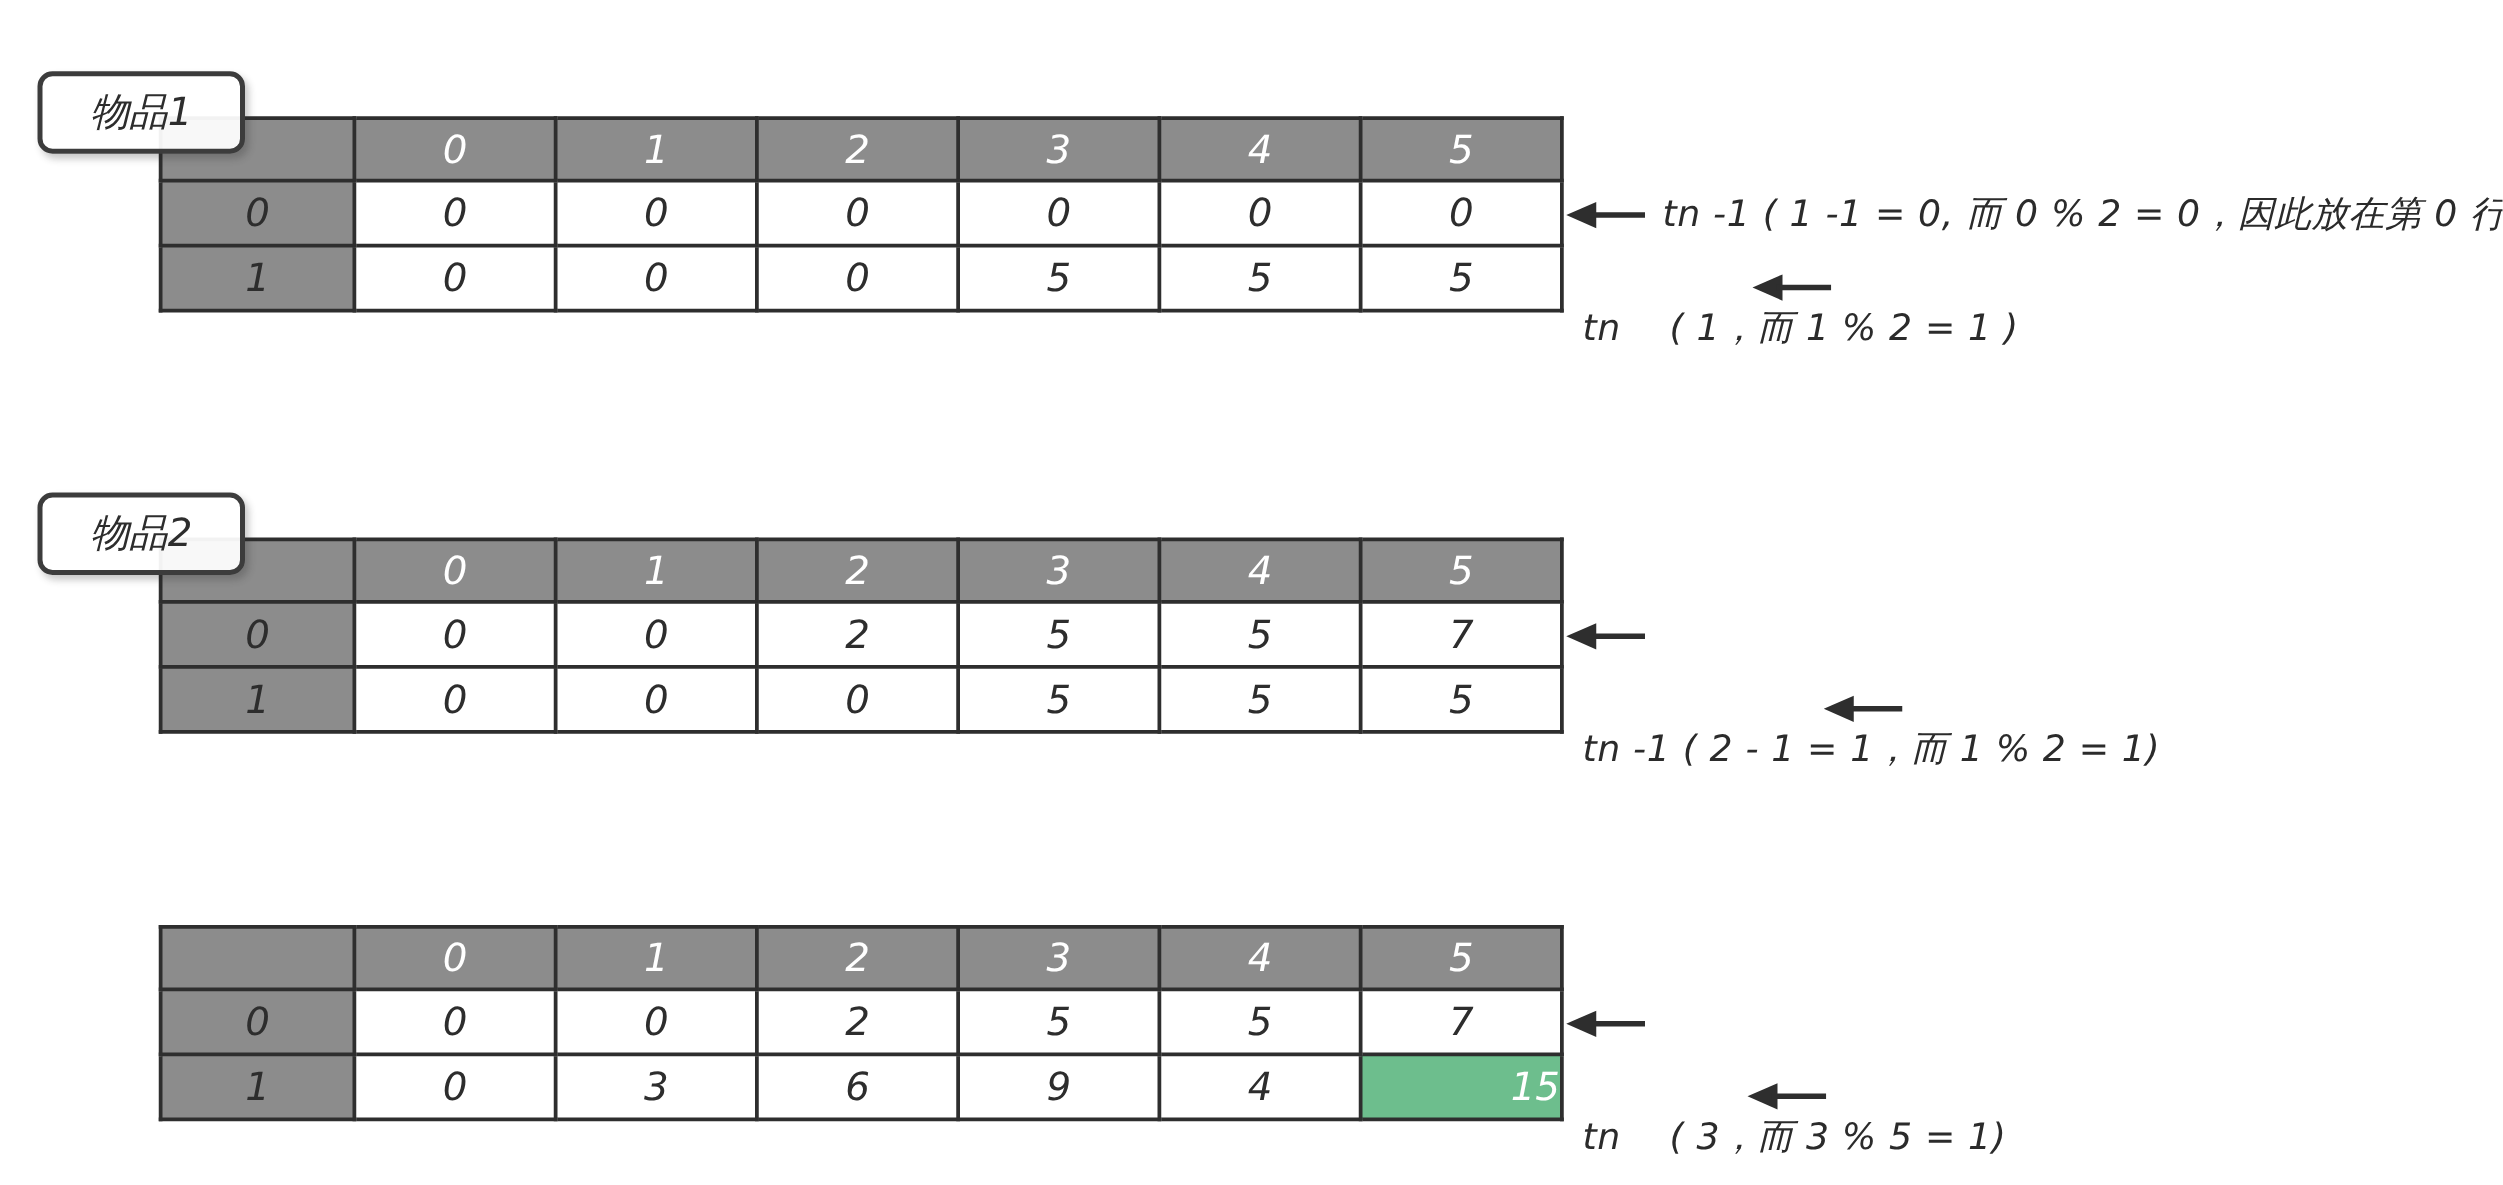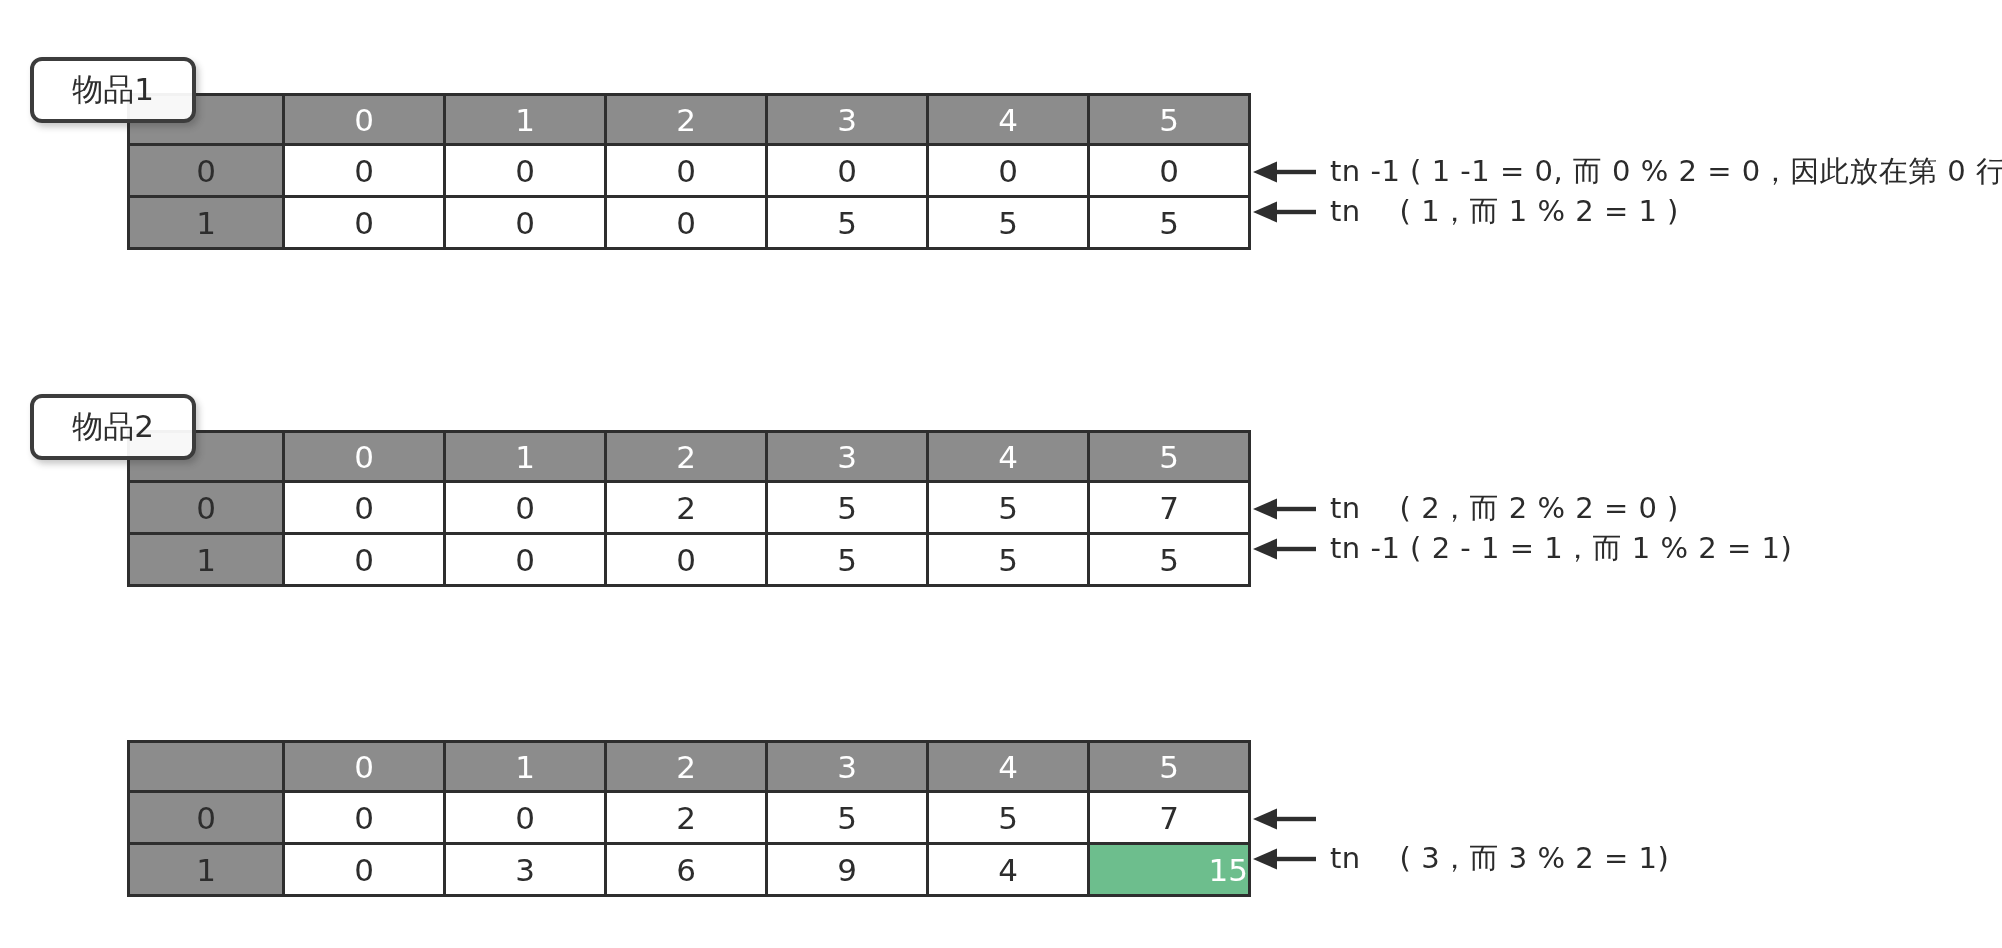--- a/index.html
+++ b/index.html
@@ -16,20 +16,21 @@
   }
   .diagram-root {
     position: absolute;
     inset: 0;
   }
   .item-block {
     position: absolute;
     left: 0;
     width: 2002px;
     height: 250px;
+    font-style: italic;
   }
   .item-block.block-0 { top: 57px; }
   .item-block.block-1 { top: 394px; }
   .item-block.block-2 { top: 704px; }
 
   .label-box {
     position: absolute;
     left: 30px;
     top: 0;
     width: 158px;
@@ -78,21 +79,21 @@
   }
   .annotation {
     position: absolute;
     left: 0;
     height: 40px;
     display: flex;
     align-items: center;
     white-space: pre;
   }
   .annotation.row-0 { top: 59px; }   
-  .annotation.row-1 { top: 99px; }  
+  .annotation.row-1 { top: 124px; flex-direction: column; }  
   .arrow-icon { flex: 0 0 auto; display: block; }
   .ann-text {
     margin-left: 14px;
     font-size: 29px;
     color: #2b2b2b;
     letter-spacing: 0.5px;
     white-space: pre;
   }
 </style>
 </head>
@@ -182,21 +183,21 @@
             <td class="cell">5</td>
             <td class="cell">5</td>
             <td class="cell">5</td>
           </tr>
         </tbody>
     </table>
     <div class="annotations">
         <div class="annotation row-0"><svg width="64" height="26" viewBox="0 0 64 26" class="arrow-icon">
             <path d="M1 13 L25 2.5 L25 23.5 Z" fill="#2e2e2e"></path>
             <rect x="20" y="10.8" width="44" height="4.4" fill="#2e2e2e"></rect>
-          </svg><span class="ann-text">tn    ( 2，而 2 % 2 = 0 )</span></div>
+          </svg></div>
         <div class="annotation row-1"><svg width="64" height="26" viewBox="0 0 64 26" class="arrow-icon">
             <path d="M1 13 L25 2.5 L25 23.5 Z" fill="#2e2e2e"></path>
             <rect x="20" y="10.8" width="44" height="4.4" fill="#2e2e2e"></rect>
           </svg><span class="ann-text">tn -1 ( 2 - 1 = 1，而 1 % 2 = 1)</span></div>
       </div>
   </div>
 
   <div class="item-block block-2">
     <table class="dp-table">
       <thead>
@@ -232,16 +233,16 @@
         </tbody>
     </table>
     <div class="annotations">
         <div class="annotation row-0"><svg width="64" height="26" viewBox="0 0 64 26" class="arrow-icon">
             <path d="M1 13 L25 2.5 L25 23.5 Z" fill="#2e2e2e"></path>
             <rect x="20" y="10.8" width="44" height="4.4" fill="#2e2e2e"></rect>
           </svg></div>
         <div class="annotation row-1"><svg width="64" height="26" viewBox="0 0 64 26" class="arrow-icon">
             <path d="M1 13 L25 2.5 L25 23.5 Z" fill="#2e2e2e"></path>
             <rect x="20" y="10.8" width="44" height="4.4" fill="#2e2e2e"></rect>
-          </svg><span class="ann-text">tn    ( 3，而 3 % 2 = 1)</span></div>
+          </svg><span class="ann-text">tn    ( 3，而 3 % 5 = 1)</span></div>
       </div>
   </div>
 </div>
 
 </body></html>

